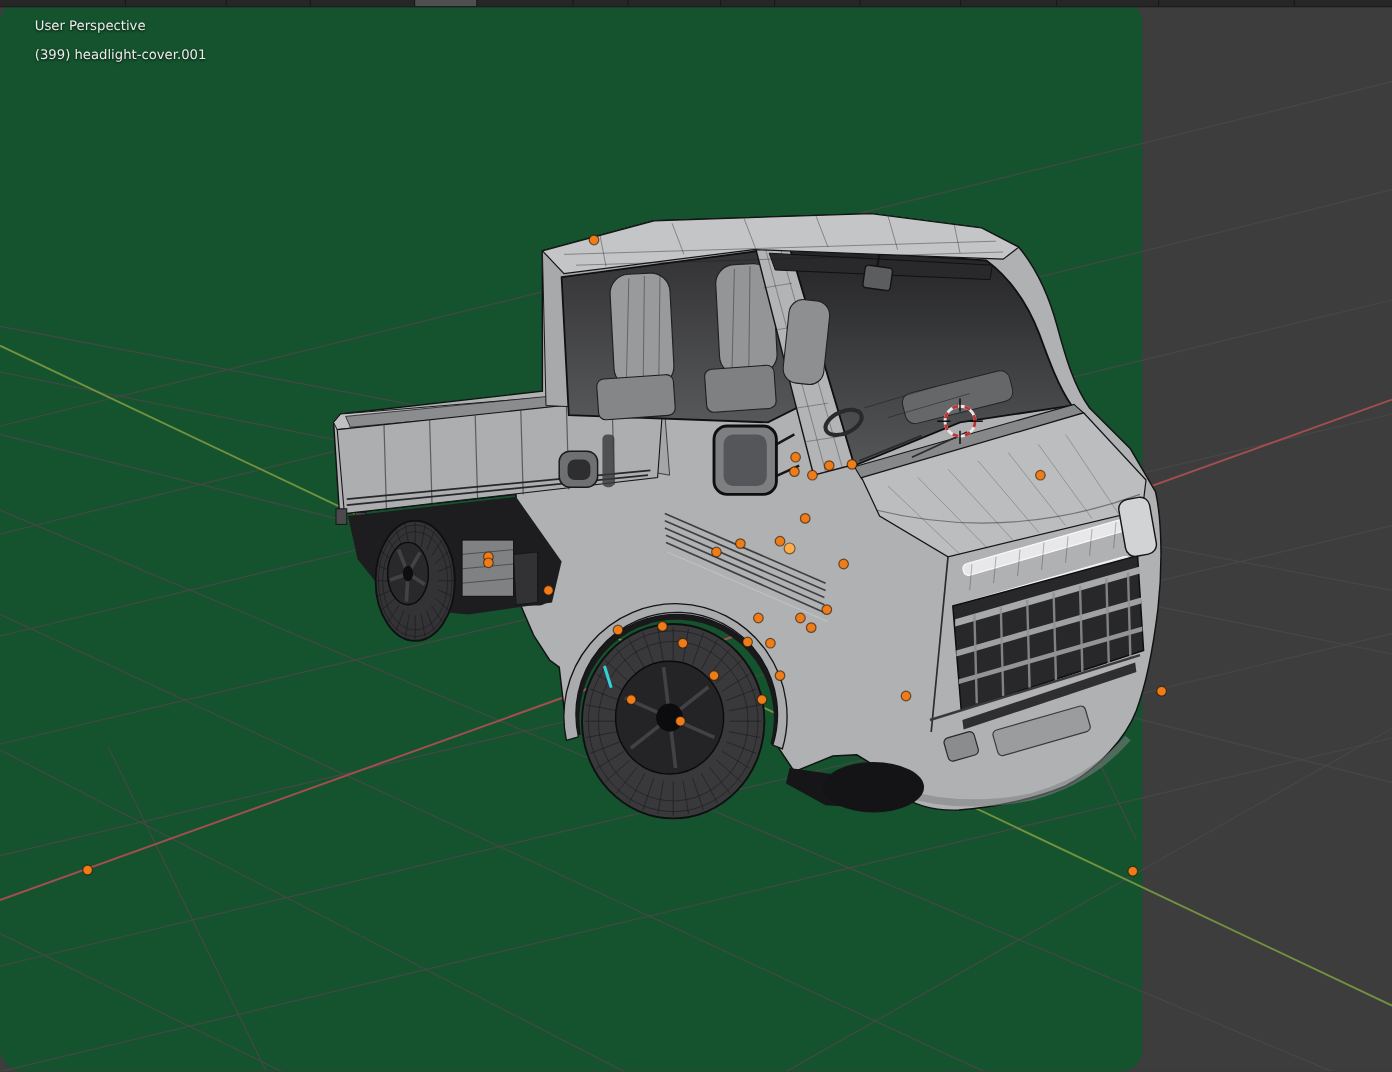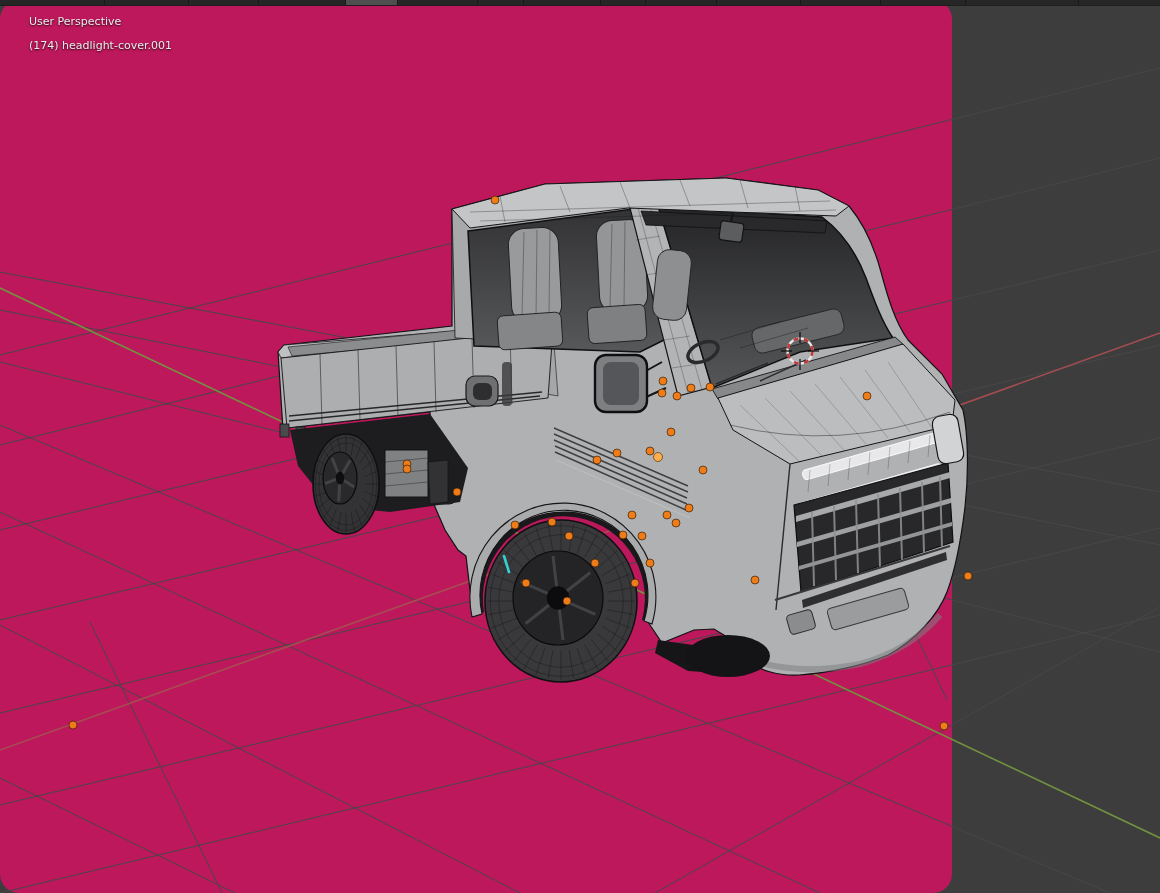--- a/index.html
+++ b/index.html
@@ -1,17 +1,17 @@
 <!DOCTYPE html>
 <html><head>
 <meta charset="utf-8">
 <style>
   html,body{margin:0;padding:0;background:#3d3d3d;width:1160px;height:893px;overflow:hidden;
     font-family:"DejaVu Sans","Liberation Sans",sans-serif;}
-  #stage{position:relative;width:952px;height:893px;background:#be185d;border-radius:19px;}
+  #stage{position:relative;width:952px;height:893px;background:#14532d;border-radius:19px;}
   #topbar{position:absolute;left:0;top:0;width:1160px;height:5px;background:#262626;border-bottom:1px solid #1e1e1e;}
   #topbar .sep{position:absolute;top:0;width:1px;height:5px;background:#191919;}
   #topbar .active{position:absolute;top:0;height:5px;background:#4f4f4f;}
   #vp-svg{position:absolute;left:0;top:0;}
   #overlay{position:absolute;left:29px;top:10px;color:#ececec;font-size:11px;line-height:24px;
     text-shadow:0 1px 2px rgba(0,0,0,.85);user-select:none;}
   #overlay div{white-space:nowrap;}
   .wire{stroke:#1a1a1c;fill:none;}
 </style>
 </head>
@@ -308,21 +308,21 @@
           <line x1="800" y1="343" x2="800" y2="332" stroke="#0a0a0a" stroke-width="1.2"></line>
           <line x1="800" y1="359" x2="800" y2="370" stroke="#0a0a0a" stroke-width="1.2"></line>
           <line x1="792" y1="351" x2="781" y2="351" stroke="#0a0a0a" stroke-width="1.2"></line>
           <line x1="808" y1="351" x2="819" y2="351" stroke="#0a0a0a" stroke-width="1.2"></line>
         </g>
       </g>
   </svg>
 
   <div id="overlay">
     <div>User Perspective</div>
-    <div>(174) headlight-cover.001</div>
+    <div>(399) headlight-cover.001</div>
   </div>
 
   <div id="topbar">
       <div class="active" style="left: 345px; width: 52px; background: rgb(79, 79, 79);"></div>
       <div class="sep" style="left: 104px;"></div>
       <div class="sep" style="left: 188px;"></div>
       <div class="sep" style="left: 258px;"></div>
       <div class="sep" style="left: 345px;"></div>
       <div class="sep" style="left: 397px;"></div>
       <div class="sep" style="left: 477px;"></div>

